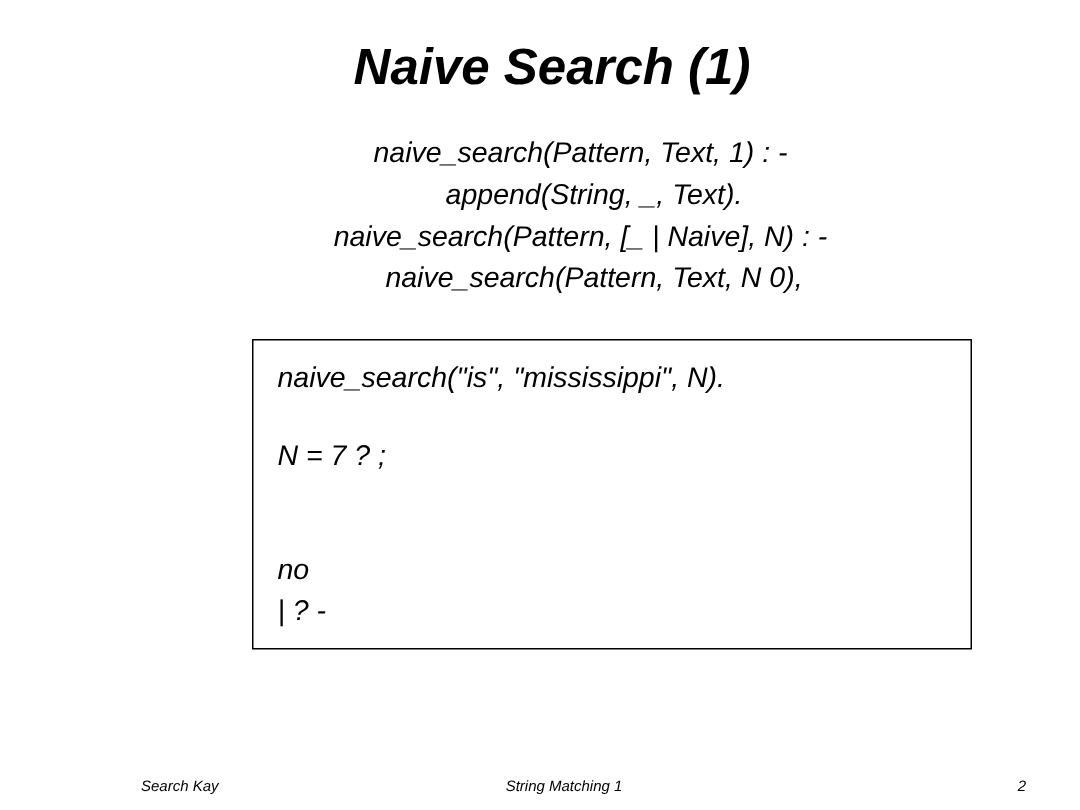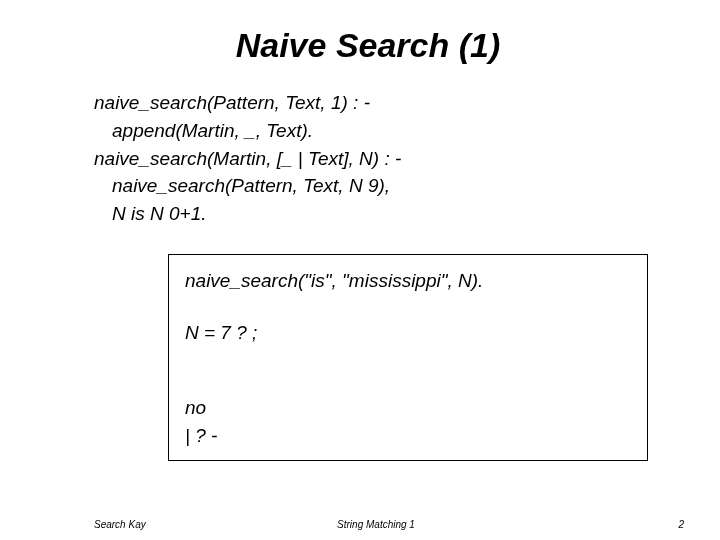--- a/index.html
+++ b/index.html
@@ -21,21 +21,21 @@
       margin-bottom: 26px;
     }
     .code-block {
       font-family: Arial, Helvetica, sans-serif;
       font-size: 19px;
       line-height: 1.25;
       color: #000;
       padding-left: 78px;
       padding-right: 40px;
     }
-    .code-line { white-space: pre; }
+    .code-line { white-space: pre; text-align: center; }
     .indent1 { padding-left: 18px; }
     .box {
       border: 1px solid #000;
       margin-left: 160px;
       margin-right: 80px;
       margin-top: 28px;
       padding: 10px 12px 8px 12px;
       font-size: 19px;
       line-height: 1.25;
     }
@@ -54,24 +54,23 @@
     .footer-center { position: absolute; left: 50%; transform: translateX(-50%); bottom: 0; }
     .footer-right { position: absolute; right: 44px; bottom: 0; }
   </style>
 </head>
 <body>
 
 <div class="title">Naive Search (1)</div>
 
 <div class="code-block">
   <div class="code-line">naive_search(Pattern, Text, 1) : -</div>
-  <div class="code-line indent1">append(Martin, _, Text).</div>
-  <div class="code-line">naive_search(Martin, [_ | Text], N) : -</div>
-  <div class="code-line indent1">naive_search(Pattern, Text, N 9),</div>
-  <div class="code-line indent1">N is N 0+1.</div>
+  <div class="code-line indent1">append(String, _, Text).</div>
+  <div class="code-line">naive_search(Pattern, [_ | Naive], N) : -</div>
+  <div class="code-line indent1">naive_search(Pattern, Text, N 0),</div>
 </div>
 
 <div class="box">
   <div class="bline">naive_search("is", "mississippi", N).</div>
   <div class="gap"></div>
   <div class="bline">N = 7 ? ;</div>
   <div class="gap"></div>
   <div class="gap"></div>
   <div class="bline">no</div>
   <div class="bline">| ? -</div>

